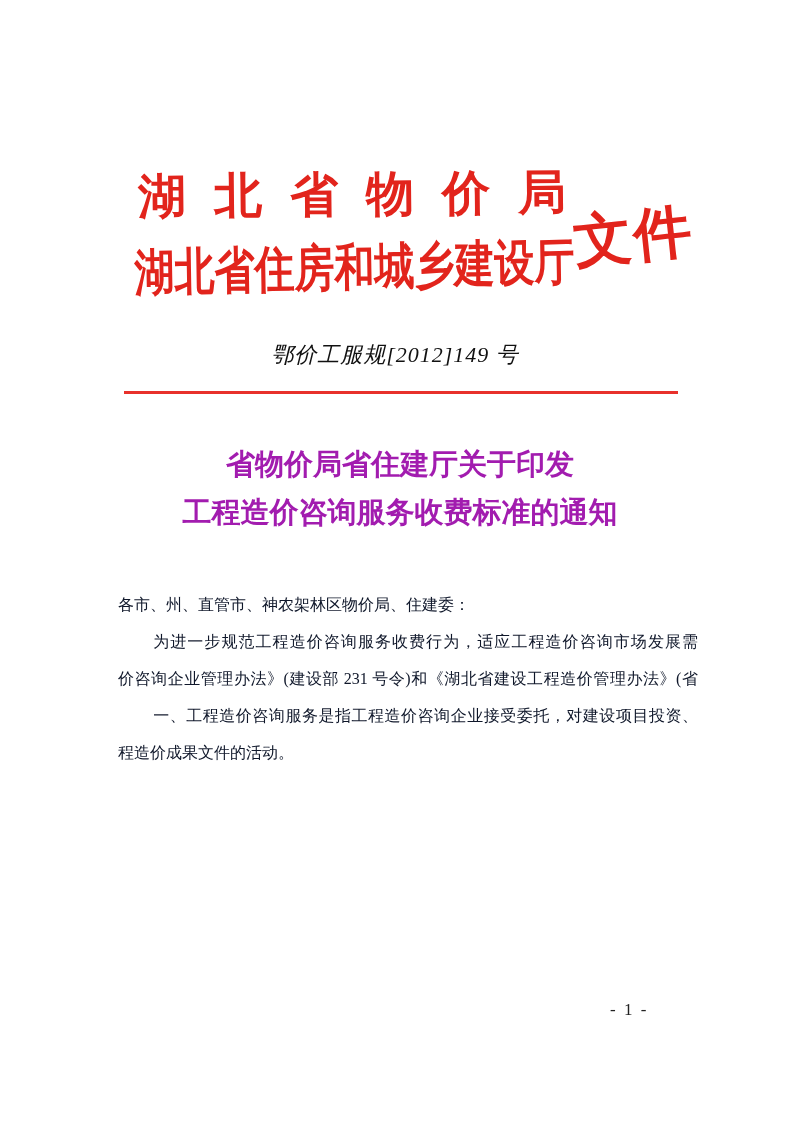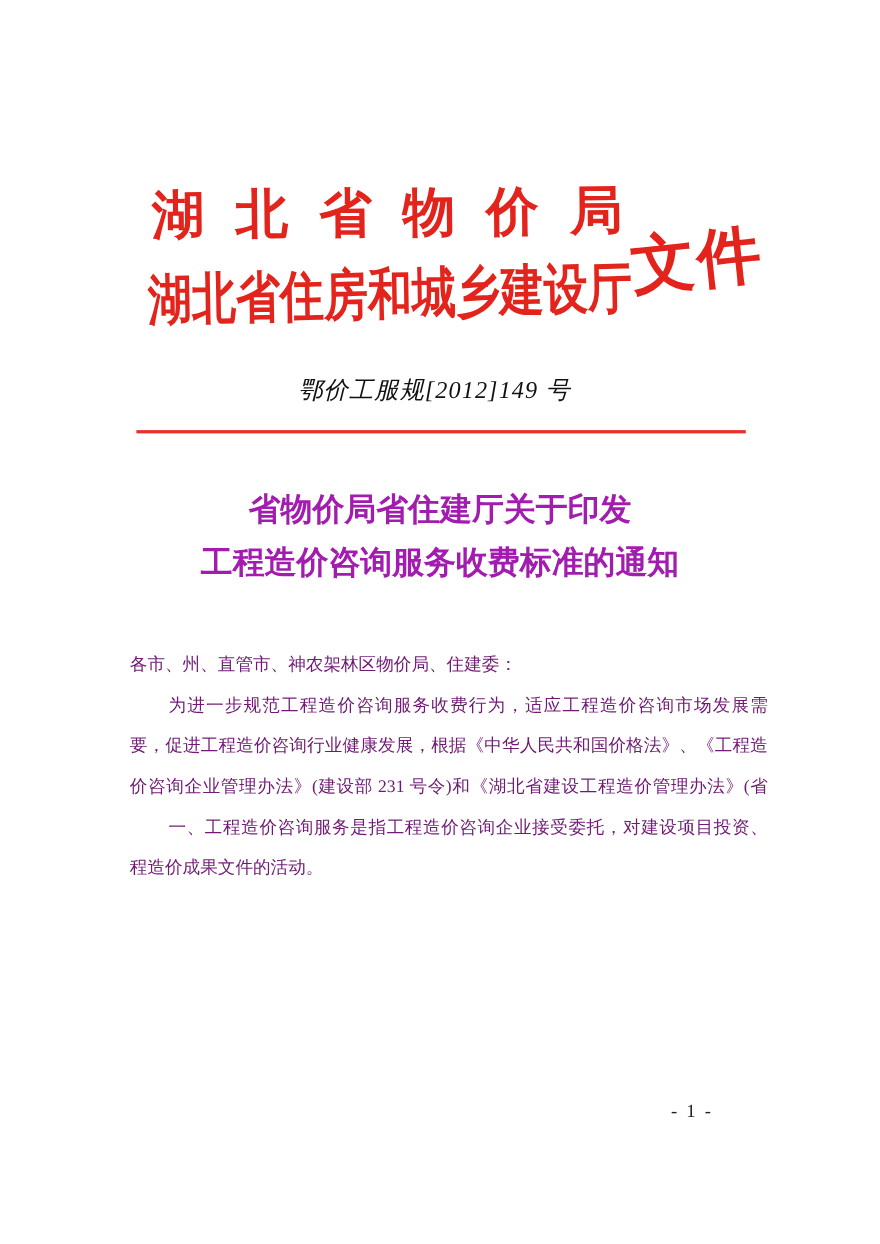--- a/index.html
+++ b/index.html
@@ -98,21 +98,21 @@
   }
 
   
   .document-body {
     position: absolute;
     left: 118px;
     top: 586px;
     width: 580px;
     font-size: 16px;
     line-height: 37px;
-    color: #701a75;
+    color: #0f172a;
   }
   .body-line {
     height: 37px;
   }
   .j {
     text-align: justify;
     text-align-last: justify;
   }
   .indent {
     text-indent: 2.2em;
@@ -145,21 +145,20 @@
 
   <div class="doc-title">
     <div>省物价局省住建厅关于印发</div>
     <div>工程造价咨询服务收费标准的通知</div>
   </div>
 
   <div class="document-body">
     <div class="body-line">各市、州、直管市、神农架林区物价局、住建委：</div>
 
     <div class="body-line j indent">为进一步规范工程造价咨询服务收费行为，适应工程造价咨询市场发展需</div>
-    <div class="body-line j">要，促进工程造价咨询行业健康发展，根据《中华人民共和国价格法》、《工程造</div>
     <div class="body-line j">价咨询企业管理办法》(建设部 231 号令)和《湖北省建设工程造价管理办法》(省</div>
 
     <div class="body-line j indent">一、工程造价咨询服务是指工程造价咨询企业接受委托，对建设项目投资、</div>
     <div class="body-line">程造价成果文件的活动。</div>
   </div>
 
   <div class="page-number">- 1 -</div>
 
 </div>
 

